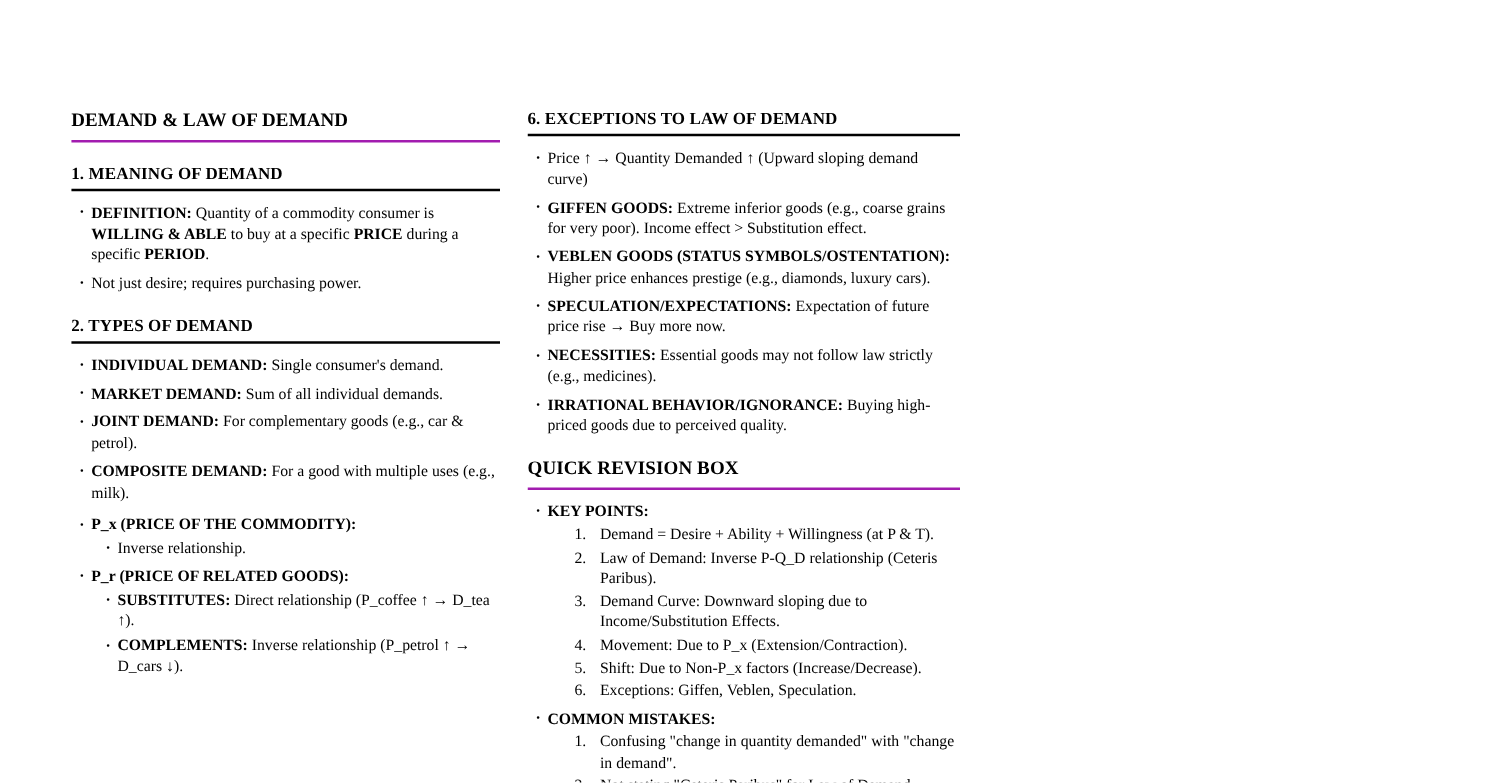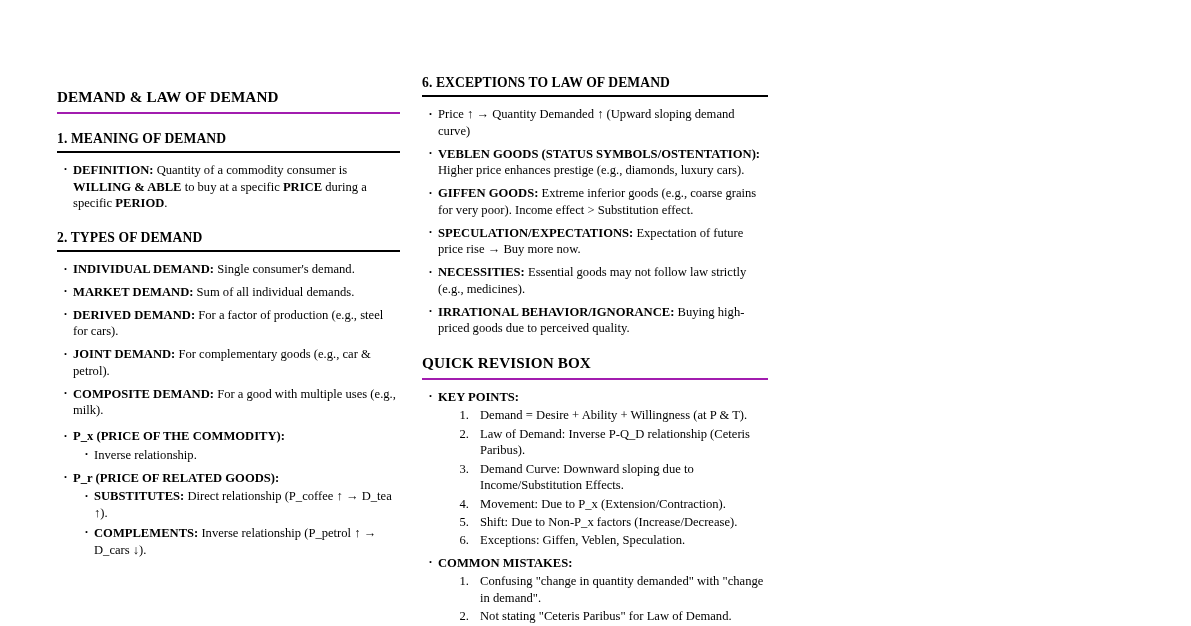--- a/index.html
+++ b/index.html
@@ -126,48 +126,48 @@
 <div class="page">
 
   <div class="col col-left">
 
     <h1 class="doc-title">DEMAND &amp; LAW OF DEMAND</h1>
 
     <div>
         <h2 class="sec-title first">1. MEANING OF DEMAND</h2>
         <ul class="bl">
           <li><span class="lead">DEFINITION:</span><span> Quantity of a commodity consumer is </span><span class="lead">WILLING &amp; ABLE</span><span> to buy at a specific </span><span class="lead">PRICE</span><span> during a specific </span><span class="lead">PERIOD</span><span>.</span></li>
+          <li><span>Not just desire; requires purchasing power.</span></li>
         </ul>
         <h2 class="sec-title">2. TYPES OF DEMAND</h2>
         <ul class="bl">
           <li><span class="lead">INDIVIDUAL DEMAND:</span><span> Single consumer's demand.</span></li>
           <li><span class="lead">MARKET DEMAND:</span><span> Sum of all individual demands.</span></li>
-          <li><span class="lead">DERIVED DEMAND:</span><span> For a factor of production (e.g., steel for cars).</span></li>
           <li><span class="lead">JOINT DEMAND:</span><span> For complementary goods (e.g., car &amp; petrol).</span></li>
           <li><span class="lead">COMPOSITE DEMAND:</span><span> For a good with multiple uses (e.g., milk).</span></li>
         </ul>
         <ul class="bl">
           <li><span class="lead">P_x (PRICE OF THE COMMODITY):</span><ul class="bl">
               <li><span>Inverse relationship.</span></li>
             </ul></li>
           <li><span class="lead">P_r (PRICE OF RELATED GOODS):</span><ul class="bl">
               <li><span class="lead">SUBSTITUTES:</span><span> Direct relationship (P_coffee ↑ → D_tea ↑).</span></li>
               <li><span class="lead">COMPLEMENTS:</span><span> Inverse relationship (P_petrol ↑ → D_cars ↓).</span></li>
             </ul></li>
         </ul>
       </div>
   </div>
 
   <div class="col col-right">
     <div>
-        <h2 class="sec-title first" style="margin-top: 0px;">6. EXCEPTIONS TO LAW OF DEMAND</h2>
+        <h2 class="sec-title first" style="margin-top: 12px;">6. EXCEPTIONS TO LAW OF DEMAND</h2>
         <ul class="bl">
           <li><span>Price ↑ → Quantity Demanded ↑ (Upward sloping demand curve)</span></li>
+          <li><span class="lead">GIFFEN GOODS:</span><span> Extreme inferior goods (e.g., coarse grains for very poor). Income effect &gt; Substitution effect.</span></li>
           <li><span class="lead">VEBLEN GOODS (STATUS SYMBOLS/OSTENTATION):</span><span> Higher price enhances prestige (e.g., diamonds, luxury cars).</span></li>
-          <li><span class="lead">GIFFEN GOODS:</span><span> Extreme inferior goods (e.g., coarse grains for very poor). Income effect &gt; Substitution effect.</span></li>
           <li><span class="lead">SPECULATION/EXPECTATIONS:</span><span> Expectation of future price rise → Buy more now.</span></li>
           <li><span class="lead">NECESSITIES:</span><span> Essential goods may not follow law strictly (e.g., medicines).</span></li>
           <li><span class="lead">IRRATIONAL BEHAVIOR/IGNORANCE:</span><span> Buying high-priced goods due to perceived quality.</span></li>
         </ul>
         <h1 class="doc-title" style="margin-top: 17px;">QUICK REVISION BOX</h1>
         <ul class="bl">
           <li><span class="lead">KEY POINTS:</span><ol class="nl">
               <li>Demand = Desire + Ability + Willingness (at P &amp; T).</li>
               <li>Law of Demand: Inverse P-Q_D relationship (Ceteris Paribus).</li>
               <li>Demand Curve: Downward sloping due to Income/Substitution Effects.</li>

